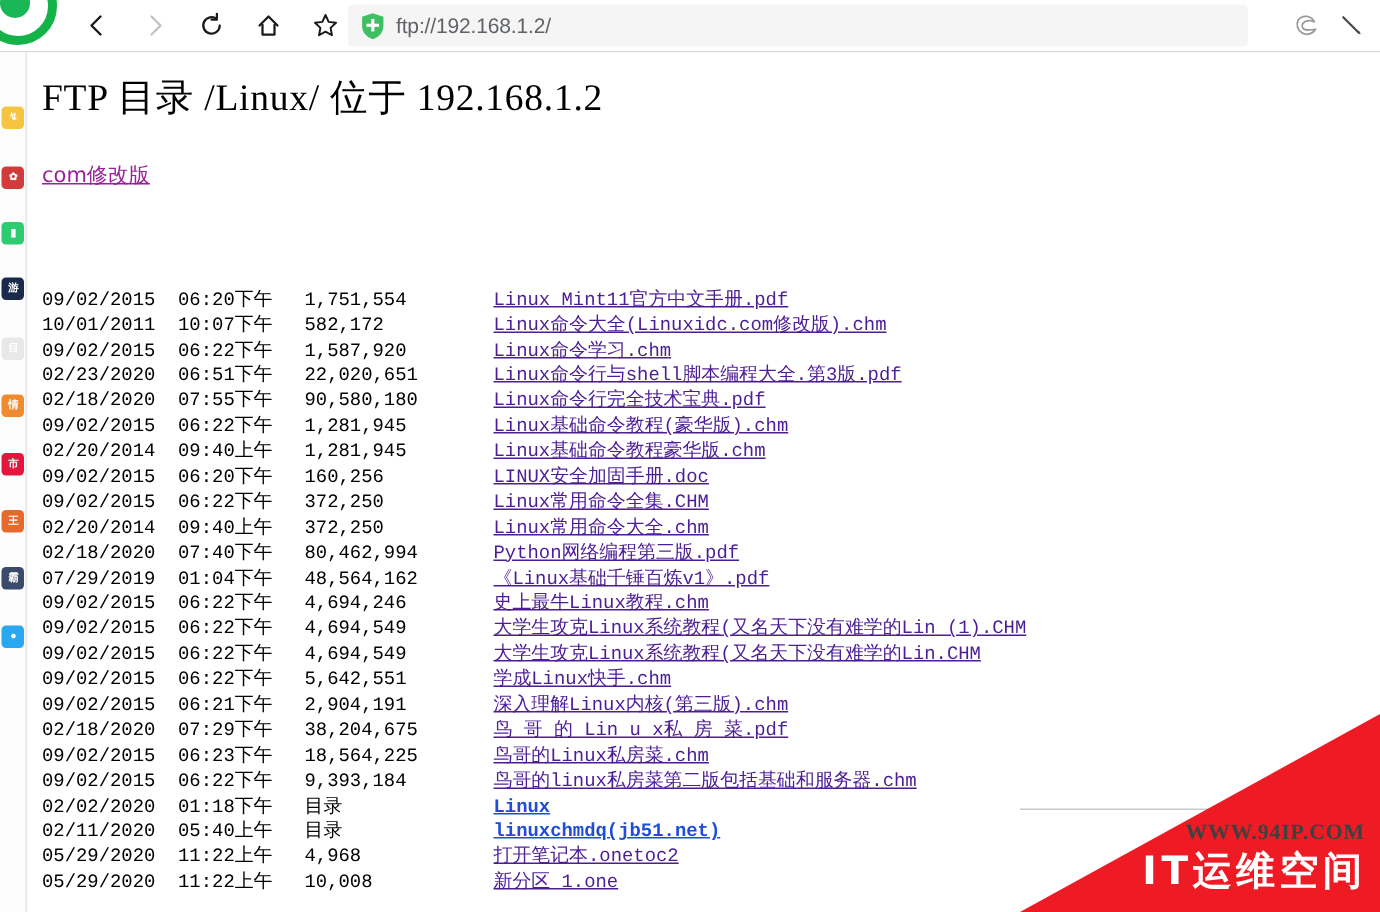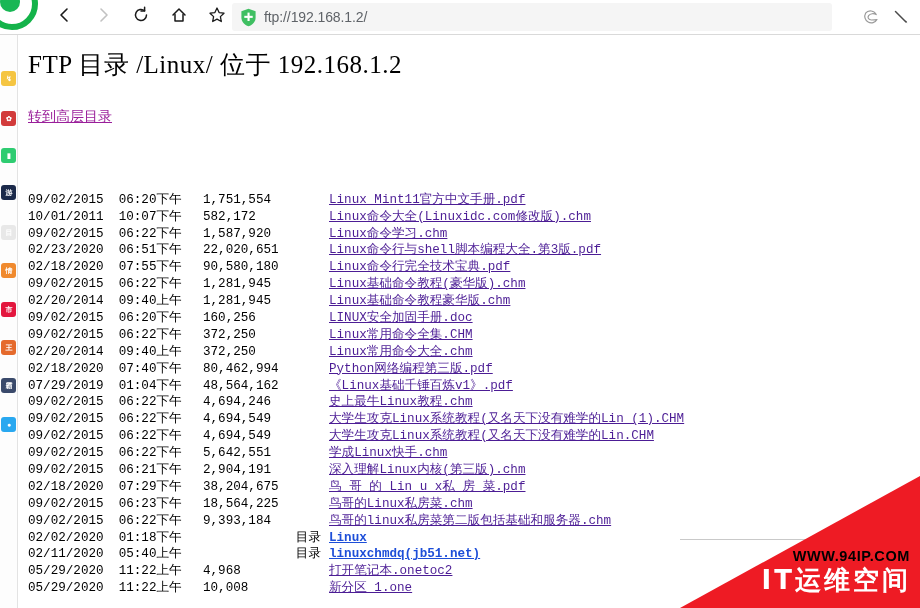--- a/index.html
+++ b/index.html
@@ -8,21 +8,21 @@
     overflow: hidden;
     background: #ffffff;
     font-family: "Liberation Sans", sans-serif;
   }
   #app { position: relative; width: 920px; height: 608px; overflow: hidden; background:#fff; }
 
   
   .chrome {
     position: absolute; top: 0; left: 0; width: 920px; height: 34px;
     background: #ffffff;
-    display: flex; align-items: flex-start;
+    display: flex; align-items: center;
   }
   .chrome-logo {
     position: absolute; left: -14px; top: -22px;
     width: 52px; height: 52px; border-radius: 50%;
     background: #ffffff;
     border: 6px solid #14b34a;
     box-shadow: inset 0 0 0 3px #ffffff;
   }
   .chrome-logo::after{
     content:""; position:absolute; left:8px; top:8px; width:20px; height:20px;
@@ -97,21 +97,21 @@
     position: absolute; left: 9px; top: 106px;
     font-family: "Liberation Mono", monospace;
     font-size: 12.6px;
     line-height: 16.9px;
     white-space: pre;
     color: #000;
   }
   .row { display: block; height: 16.9px; white-space: pre; }
   .cdate { display:inline-block; width: 175px; }
   .csize { display:inline-block; width: 118px; text-align: left; }
-  .cdir  { display:inline-block; width: 118px; text-align: right; }
+  .cdir  { display:inline-block; width: 118px; }
   .gap   { display:inline-block; width: 8px; }
   .flink {
     color: #4c1d95; text-decoration: underline; cursor: pointer;
   }
   .dlink {
     color: #1d4ed8; text-decoration: underline; cursor: pointer;
     font-weight: bold;
   }
 
   
@@ -121,22 +121,22 @@
     overflow: hidden; pointer-events: none;
   }
   .wm-tri {
     position: absolute; right: 0; bottom: 0;
     width: 0; height: 0;
     border-left: 240px solid transparent;
     border-bottom: 132px solid #ee1b24;
   }
   .wm-url {
     position: absolute; right: 10px; bottom: 44px;
-    font-family: Liberation Sans, sans-serif;
-    font-weight: bold; font-size: 14.5px; color: #000000;
+    font-family: Liberation Serif, serif;
+    font-weight: bold; font-size: 14.5px; color: #404040;
     letter-spacing: 0.6px; white-space: nowrap;
   }
   .wm-cn {
     position: absolute; right: 9px; bottom: 10px;
     font-family: "DejaVu Sans", sans-serif;
     font-weight: bold; font-size: 26px; color: #ffffff;
     letter-spacing: 3px; white-space: nowrap; margin-left: 36px;
   }
   .wm-rule {
     position: absolute; right: 110px; bottom: 68px;
@@ -220,21 +220,21 @@
       <div class="fav" style="background: rgb(227, 23, 62); top: 267px;">市</div>
       <div class="fav" style="background: rgb(229, 106, 44); top: 305px;">王</div>
       <div class="fav" style="background: rgb(58, 74, 107); top: 343px;">霸</div>
       <div class="fav" style="background: rgb(41, 168, 240); top: 382px;">●</div>
     </div>
 
   <div class="page">
 
     <div class="title">FTP 目录 /Linux/ 位于 192.168.1.2</div>
 
-    <div class="uplink">转到高层目录</div>
+    <div class="uplink">com修改版</div>
 
     <div class="listing">
       
     <div class="row"><span class="cdate">09/02/2015  06:20下午</span><span class="csize">1,751,554</span><span class="gap"> </span><span class="flink">Linux_Mint11官方中文手册.pdf</span></div><div class="row"><span class="cdate">10/01/2011  10:07下午</span><span class="csize">582,172</span><span class="gap"> </span><span class="flink">Linux命令大全(Linuxidc.com修改版).chm</span></div><div class="row"><span class="cdate">09/02/2015  06:22下午</span><span class="csize">1,587,920</span><span class="gap"> </span><span class="flink">Linux命令学习.chm</span></div><div class="row"><span class="cdate">02/23/2020  06:51下午</span><span class="csize">22,020,651</span><span class="gap"> </span><span class="flink">Linux命令行与shell脚本编程大全.第3版.pdf</span></div><div class="row"><span class="cdate">02/18/2020  07:55下午</span><span class="csize">90,580,180</span><span class="gap"> </span><span class="flink">Linux命令行完全技术宝典.pdf</span></div><div class="row"><span class="cdate">09/02/2015  06:22下午</span><span class="csize">1,281,945</span><span class="gap"> </span><span class="flink">Linux基础命令教程(豪华版).chm</span></div><div class="row"><span class="cdate">02/20/2014  09:40上午</span><span class="csize">1,281,945</span><span class="gap"> </span><span class="flink">Linux基础命令教程豪华版.chm</span></div><div class="row"><span class="cdate">09/02/2015  06:20下午</span><span class="csize">160,256</span><span class="gap"> </span><span class="flink">LINUX安全加固手册.doc</span></div><div class="row"><span class="cdate">09/02/2015  06:22下午</span><span class="csize">372,250</span><span class="gap"> </span><span class="flink">Linux常用命令全集.CHM</span></div><div class="row"><span class="cdate">02/20/2014  09:40上午</span><span class="csize">372,250</span><span class="gap"> </span><span class="flink">Linux常用命令大全.chm</span></div><div class="row"><span class="cdate">02/18/2020  07:40下午</span><span class="csize">80,462,994</span><span class="gap"> </span><span class="flink">Python网络编程第三版.pdf</span></div><div class="row"><span class="cdate">07/29/2019  01:04下午</span><span class="csize">48,564,162</span><span class="gap"> </span><span class="flink">《Linux基础千锤百炼v1》.pdf</span></div><div class="row"><span class="cdate">09/02/2015  06:22下午</span><span class="csize">4,694,246</span><span class="gap"> </span><span class="flink">史上最牛Linux教程.chm</span></div><div class="row"><span class="cdate">09/02/2015  06:22下午</span><span class="csize">4,694,549</span><span class="gap"> </span><span class="flink">大学生攻克Linux系统教程(又名天下没有难学的Lin (1).CHM</span></div><div class="row"><span class="cdate">09/02/2015  06:22下午</span><span class="csize">4,694,549</span><span class="gap"> </span><span class="flink">大学生攻克Linux系统教程(又名天下没有难学的Lin.CHM</span></div><div class="row"><span class="cdate">09/02/2015  06:22下午</span><span class="csize">5,642,551</span><span class="gap"> </span><span class="flink">学成Linux快手.chm</span></div><div class="row"><span class="cdate">09/02/2015  06:21下午</span><span class="csize">2,904,191</span><span class="gap"> </span><span class="flink">深入理解Linux内核(第三版).chm</span></div><div class="row"><span class="cdate">02/18/2020  07:29下午</span><span class="csize">38,204,675</span><span class="gap"> </span><span class="flink">鸟 哥 的 Lin u x私 房 菜.pdf</span></div><div class="row"><span class="cdate">09/02/2015  06:23下午</span><span class="csize">18,564,225</span><span class="gap"> </span><span class="flink">鸟哥的Linux私房菜.chm</span></div><div class="row"><span class="cdate">09/02/2015  06:22下午</span><span class="csize">9,393,184</span><span class="gap"> </span><span class="flink">鸟哥的linux私房菜第二版包括基础和服务器.chm</span></div><div class="row"><span class="cdate">02/02/2020  01:18下午</span><span class="cdir">目录</span><span class="gap"> </span><span class="dlink">Linux</span></div><div class="row"><span class="cdate">02/11/2020  05:40上午</span><span class="cdir">目录</span><span class="gap"> </span><span class="dlink">linuxchmdq(jb51.net)</span></div><div class="row"><span class="cdate">05/29/2020  11:22上午</span><span class="csize">4,968</span><span class="gap"> </span><span class="flink">打开笔记本.onetoc2</span></div><div class="row"><span class="cdate">05/29/2020  11:22上午</span><span class="csize">10,008</span><span class="gap"> </span><span class="flink">新分区 1.one</span></div></div>
 
     <div class="wm">
       <div class="wm-rule"></div>
       <div class="wm-tri"></div>
       <div class="wm-url">WWW.94IP.COM</div>
       <div class="wm-cn">IT运维空间</div>

